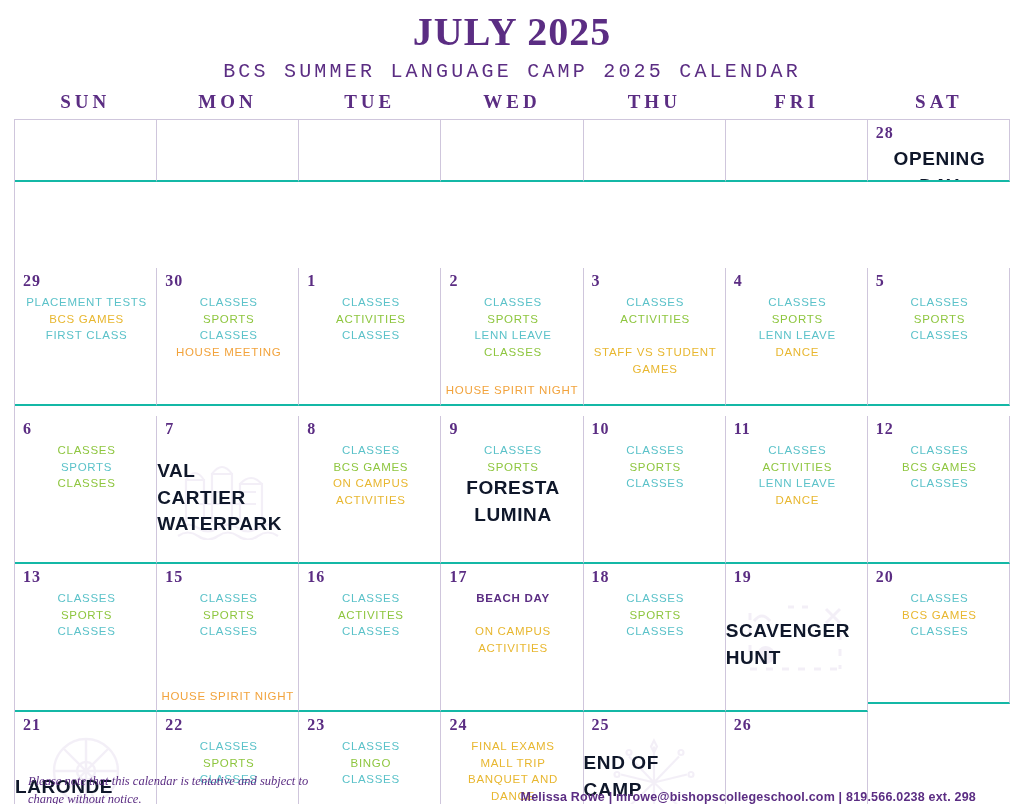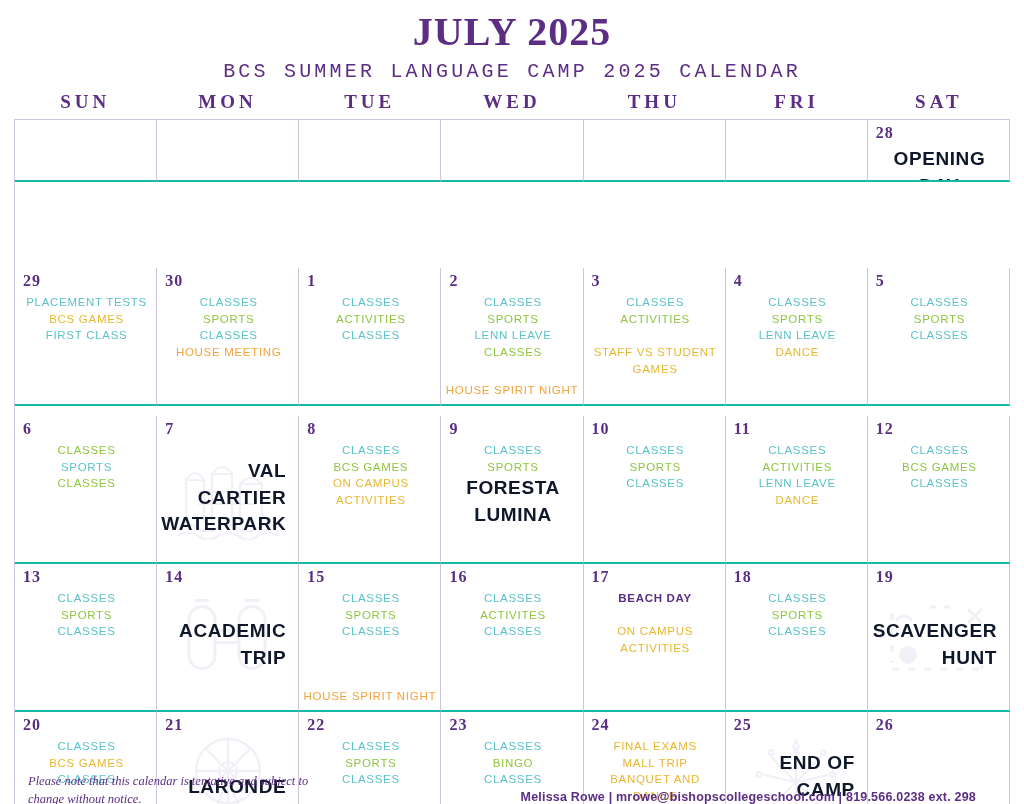--- a/index.html
+++ b/index.html
@@ -111,21 +111,21 @@
     left: 0;
     right: 0;
     bottom: 8px;
     text-align: center;
   }
   .center-block {
     position: absolute;
     left: 0; right: 12px;
     top: 50%;
     transform: translateY(-45%);
-    text-align: right;
+    text-align: left;
   }
   .art {
     position: absolute;
     left: 50%;
     top: 52%;
     transform: translate(-50%, -50%);
     opacity: 0.35;
     pointer-events: none;
   }
   .footer {
@@ -337,34 +337,20 @@
       </div>
       <div class="cell r3">
         <div class="daynum">13</div>
         <div class="events">
           <span class="ev c-teal">CLASSES</span>
           <span class="ev c-green">SPORTS</span>
           <span class="ev c-teal">CLASSES</span>
         </div>
       </div>
       <div class="cell r3">
-        <div class="art"><svg width="110" height="95" viewBox="0 0 110 95" fill="none" stroke="#ded3ea" stroke-width="3">
-            <rect x="16" y="16" width="26" height="62" rx="13"></rect>
-            <rect x="66" y="16" width="26" height="62" rx="13"></rect>
-            <path d="M42 40 h24"></path>
-            <path d="M42 52 h24"></path>
-            <path d="M22 10 h14"></path>
-            <path d="M72 10 h14"></path>
-          </svg></div>
-        <div class="daynum">14</div>
-        <div class="events center-block">
-          <span class="big">ACADEMIC TRIP</span>
-        </div>
-      </div>
-      <div class="cell r3">
         <div class="daynum">15</div>
         <div class="events">
           <span class="ev c-teal">CLASSES</span>
           <span class="ev c-green">SPORTS</span>
           <span class="ev c-teal">CLASSES</span>
         </div>
         <div class="bottom-left-ev">
           <span class="ev c-orange">HOUSE SPIRIT NIGHT</span>
         </div>
       </div>

